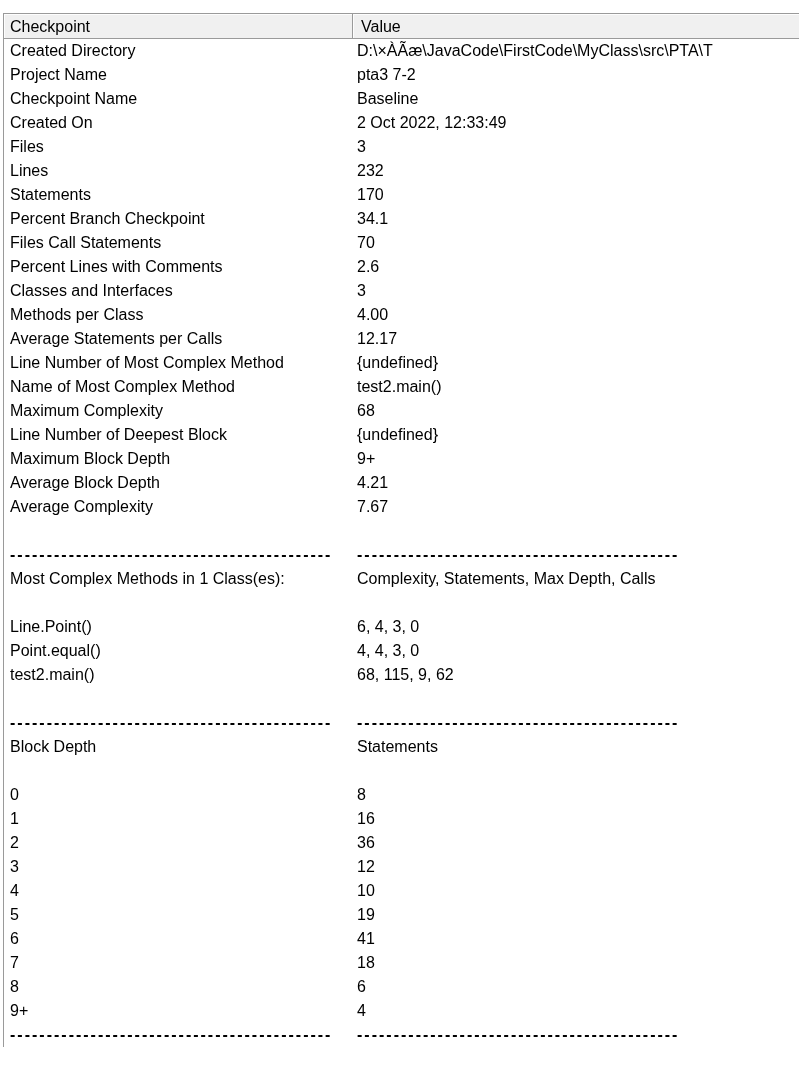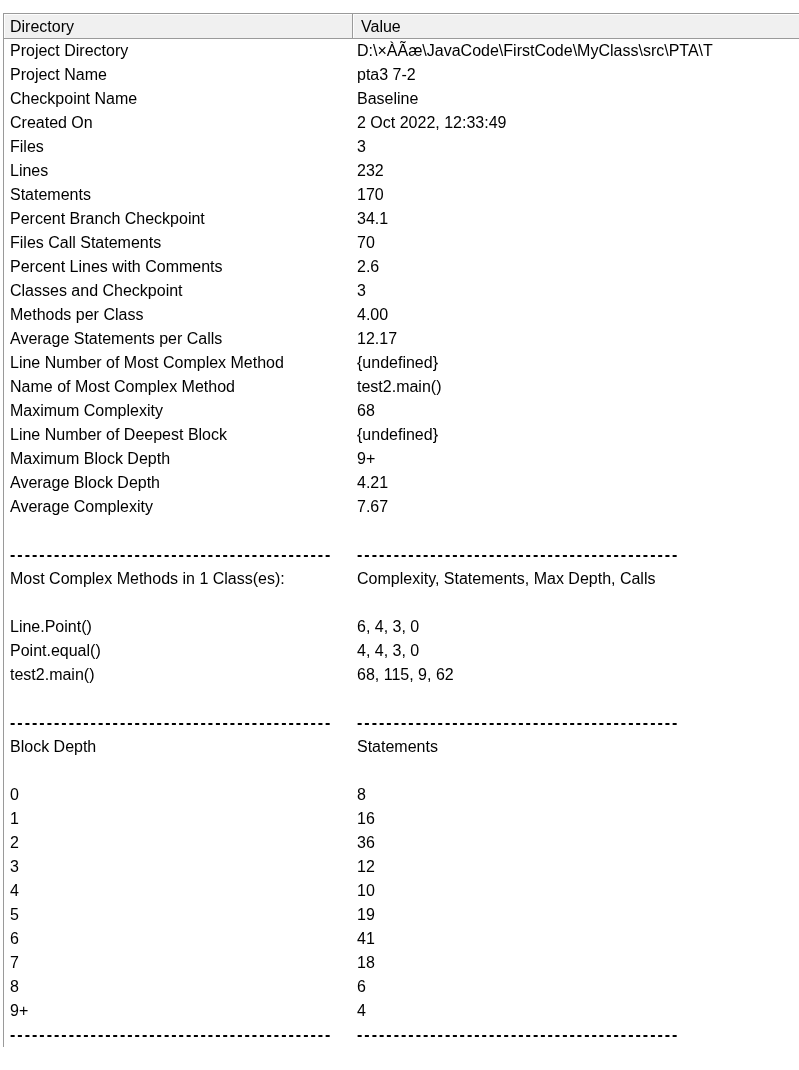--- a/index.html
+++ b/index.html
@@ -61,26 +61,26 @@
     font-weight: bold;
     letter-spacing: 2px;
     overflow: visible;
   }
 </style>
 </head>
 <body>
 
 <div class="table">
   <div class="header-row">
-    <div class="header-cell hcol-p">Directory</div>
+    <div class="header-cell hcol-p">Checkpoint</div>
     <div class="header-cell hcol-v">Value</div>
   </div>
   <div class="body" id="table-body">
   <div class="row">
-    <div class="cell col-p">Project Directory</div>
+    <div class="cell col-p">Created Directory</div>
     <div class="cell col-v">D:\×ÀÃæ\JavaCode\FirstCode\MyClass\src\PTA\T</div>
   </div>
 
   <div class="row">
     <div class="cell col-p">Project Name</div>
     <div class="cell col-v">pta3 7-2</div>
   </div>
 
   <div class="row">
     <div class="cell col-p">Checkpoint Name</div>
@@ -116,21 +116,21 @@
     <div class="cell col-p">Files Call Statements</div>
     <div class="cell col-v">70</div>
   </div>
 
   <div class="row">
     <div class="cell col-p">Percent Lines with Comments</div>
     <div class="cell col-v">2.6</div>
   </div>
 
   <div class="row">
-    <div class="cell col-p">Classes and Checkpoint</div>
+    <div class="cell col-p">Classes and Interfaces</div>
     <div class="cell col-v">3</div>
   </div>
 
   <div class="row">
     <div class="cell col-p">Methods per Class</div>
     <div class="cell col-v">4.00</div>
   </div>
 
   <div class="row">
     <div class="cell col-p">Average Statements per Calls</div>

